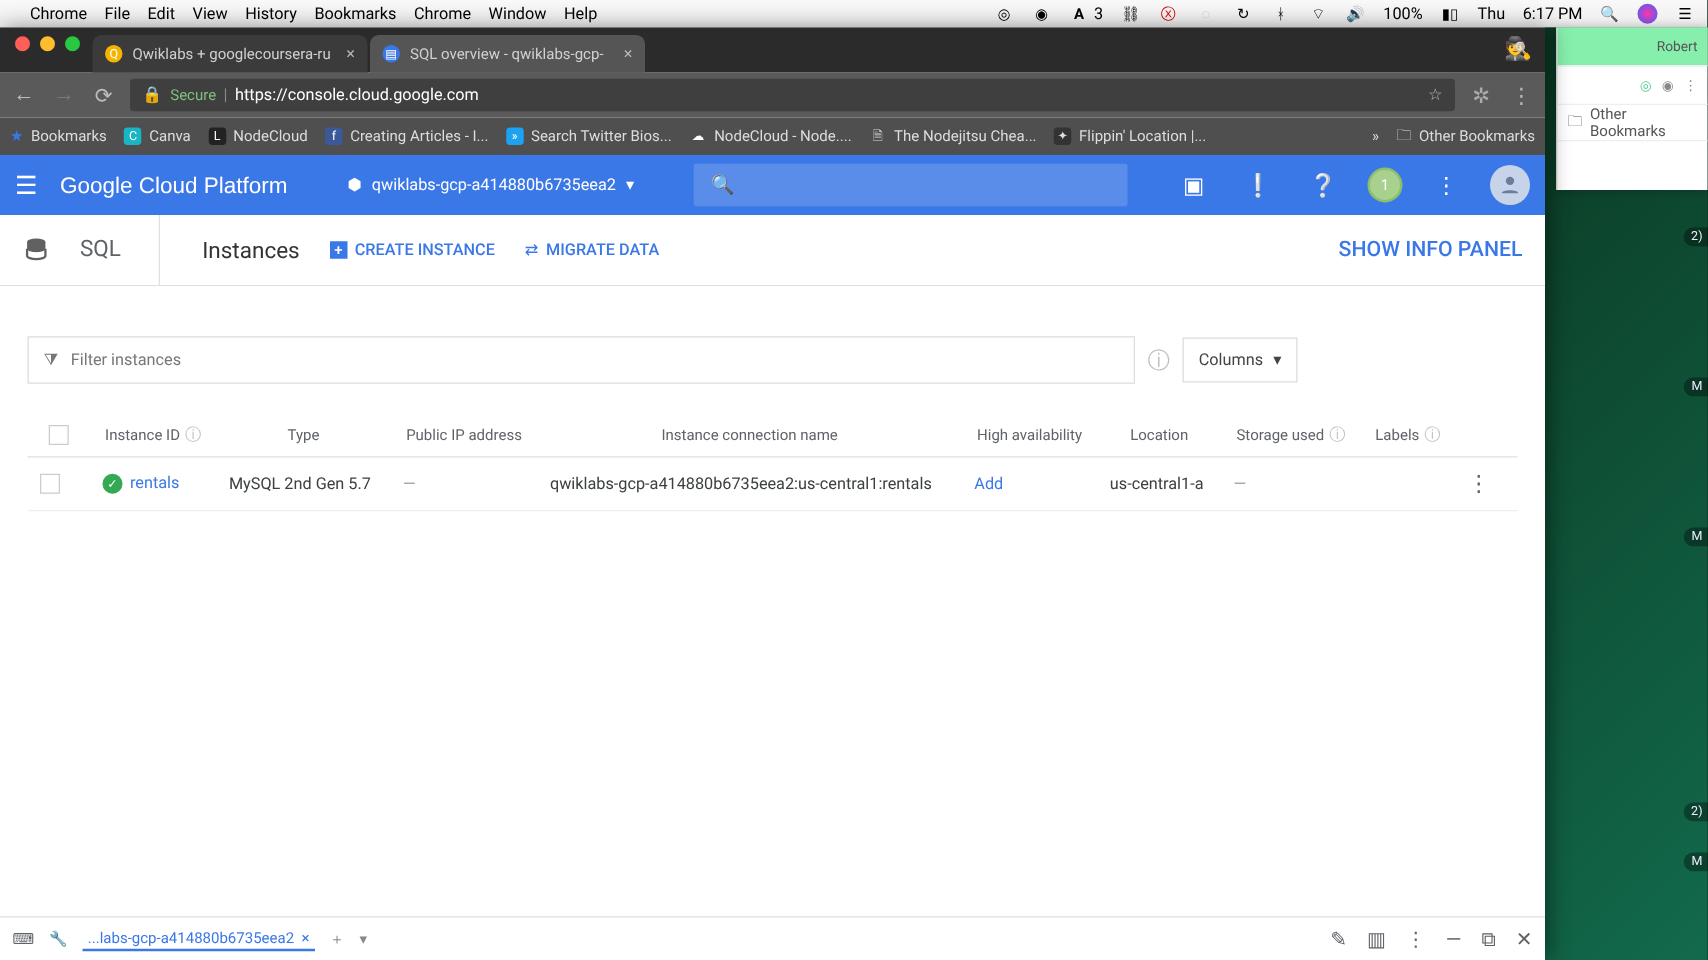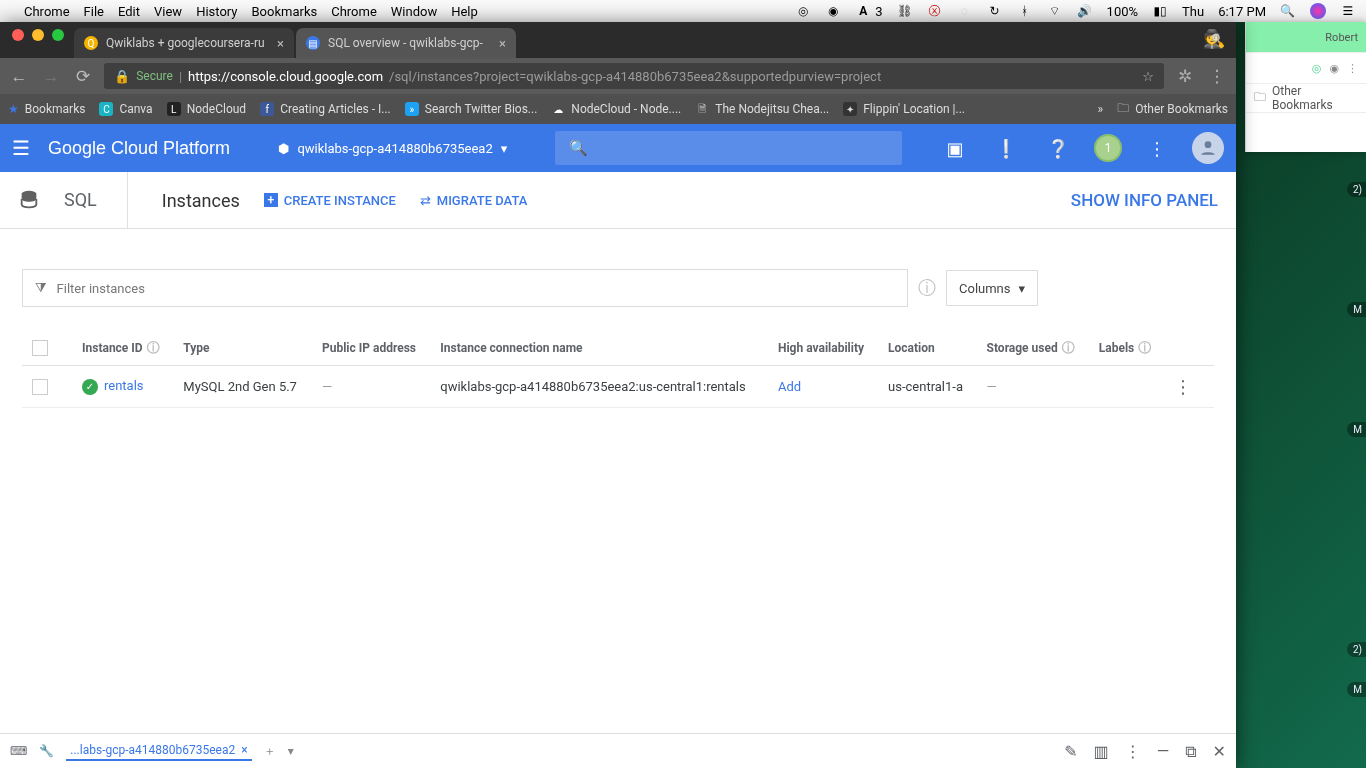--- a/index.html
+++ b/index.html
@@ -49,21 +49,21 @@
   .sub .instances{font-size:18px;color:#333;}
   .sub .act{color:#3b78e7;font-weight:500;font-size:13px;display:flex;align-items:center;gap:6px}
   .sub .info{margin-left:auto;color:#3b78e7;font-weight:500;font-size:17px}
   
   .body{flex:1;background:#fff;padding:40px 22px 0 22px;position:relative;overflow:auto}
   .filterrow{display:flex;align-items:center;gap:10px;margin-bottom:24px}
   .filterbox{flex:0 0 860px;border:1px solid #dadce0;height:36px;display:flex;align-items:center;padding:0 12px;color:#777;gap:10px;font-size:13px}
   .help{color:#bfbfbf;font-size:18px}
   .cols{border:1px solid #dadce0;height:34px;display:flex;align-items:center;padding:0 12px;gap:8px;font-size:13px;color:#444}
   table{border-collapse:collapse;width:100%;font-size:13px;color:#3c4043}
-  th{color:#5f6368;font-weight:700;text-align:left;padding:8px 10px;border-bottom:1px solid #e0e0e0;font-size:12px}
+  th{color:#5f6368;font-weight:400;text-align:center;padding:8px 10px;border-bottom:1px solid #e0e0e0;font-size:12px}
   td{padding:10px 10px;border-bottom:1px solid #eee;white-space:nowrap}
   .chk{width:14px;height:14px;border:1px solid #ccc;display:inline-block;vertical-align:middle}
   .green{width:16px;height:16px;background:#34a853;border-radius:50%;display:inline-flex;align-items:center;justify-content:center;color:#fff;font-size:10px;margin-right:6px}
   .link{color:#3b78e7}
   .dash{color:#999}
   .q{color:#bfbfbf;font-size:13px;margin-left:4px}
   .more{font-size:18px;color:#5f6368}
   
   .cloudshell{position:absolute;left:0;right:0;bottom:0;height:34px;border-top:1px solid #ddd;background:#fff;display:flex;align-items:center;padding:0 10px;gap:12px;color:#5f6368;font-size:12px}
   .cloudshell .tab2{color:#3b78e7;border-bottom:2px solid #3b78e7;padding:2px 4px;display:flex;align-items:center;gap:6px}
@@ -159,21 +159,20 @@
 
   <div class="addr">
     <span class="nav">←</span>
     <span class="nav" style="color:#777">→</span>
     <span class="nav">⟳</span>
     <div class="url">
       <span style="color:#7fbf7f">🔒</span>
       <span class="sec">Secure</span>
       <span style="color:#888">|</span>
       <span class="d1">https://console.cloud.google.com</span>
-        <span class="d2">/sql/instances?project=qwiklabs-gcp-a414880b6735eea2&amp;supportedpurview=project</span>
       <span class="grow"></span>
       <span style="color:#bbb">☆</span>
     </div>
     <span class="nav" style="color:#aaa">✲</span>
     <span class="nav">⋮</span>
   </div>
 
   <div class="bkbar">
     <span class="item">
         <span style="color:#3b78e7">★</span>

